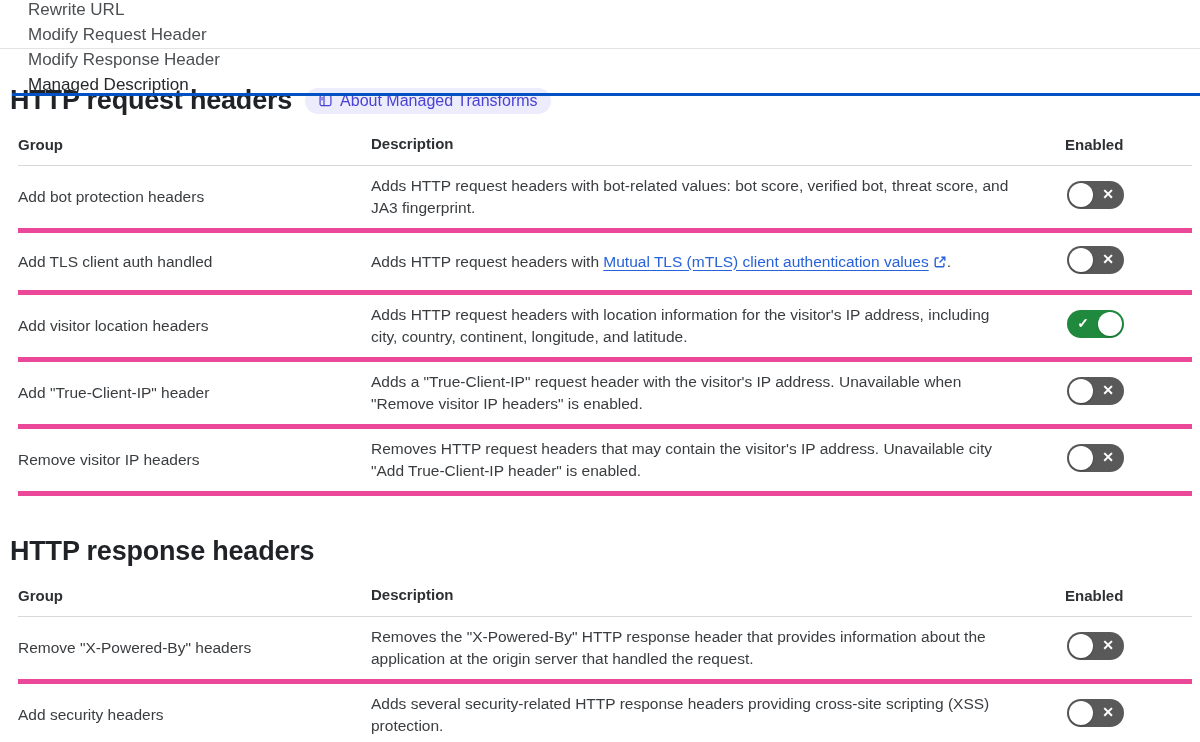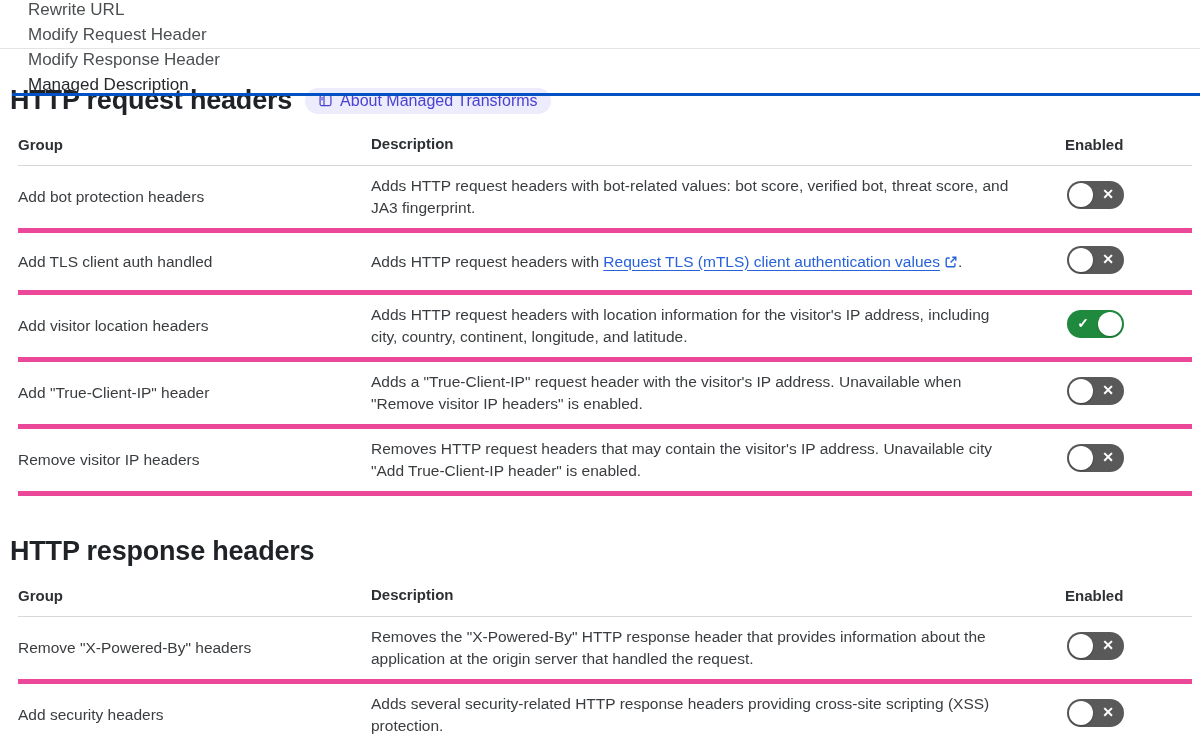--- a/index.html
+++ b/index.html
@@ -101,21 +101,21 @@
       <div class="col-enabled">Enabled</div>
     </div>
     <div class="tbody">
         <div class="trow">
           <div class="cell col-group">Add bot protection headers</div>
           <div class="cell col-desc">Adds HTTP request headers with bot-related values: bot score, verified bot, threat score, and JA3 fingerprint.</div>
           <div class="cell col-enabled"><span class="toggle off" role="switch" aria-checked="false"><span class="knob"></span><span class="glyph">✕</span></span></div>
         </div>
         <div class="trow">
           <div class="cell col-group">Add TLS client auth handled</div>
-          <div class="cell col-desc">Adds HTTP request headers with <a class="desc-link" href="#">Request TLS (mTLS) client authentication values</a><svg width="14" height="14" viewBox="0 0 16 16" fill="none" stroke="#2662d9" stroke-width="1.6" class="ext-icon">
+          <div class="cell col-desc">Adds HTTP request headers with <a class="desc-link" href="#">Mutual TLS (mTLS) client authentication values</a><svg width="14" height="14" viewBox="0 0 16 16" fill="none" stroke="#2662d9" stroke-width="1.6" class="ext-icon">
               <path d="M6.5 3.5H4a1.5 1.5 0 0 0-1.5 1.5v7A1.5 1.5 0 0 0 4 13.5h7a1.5 1.5 0 0 0 1.5-1.5V9.5"></path>
               <path d="M9.5 2.5h4v4"></path>
               <path d="M13.3 2.7L7.5 8.5"></path>
             </svg>.</div>
           <div class="cell col-enabled"><span class="toggle off" role="switch" aria-checked="false"><span class="knob"></span><span class="glyph">✕</span></span></div>
         </div>
         <div class="trow">
           <div class="cell col-group">Add visitor location headers</div>
           <div class="cell col-desc">Adds HTTP request headers with location information for the visitor's IP address, including city, country, continent, longitude, and latitude.</div>
           <div class="cell col-enabled"><span class="toggle on" role="switch" aria-checked="true"><span class="knob"></span><span class="glyph">✓</span></span></div>

